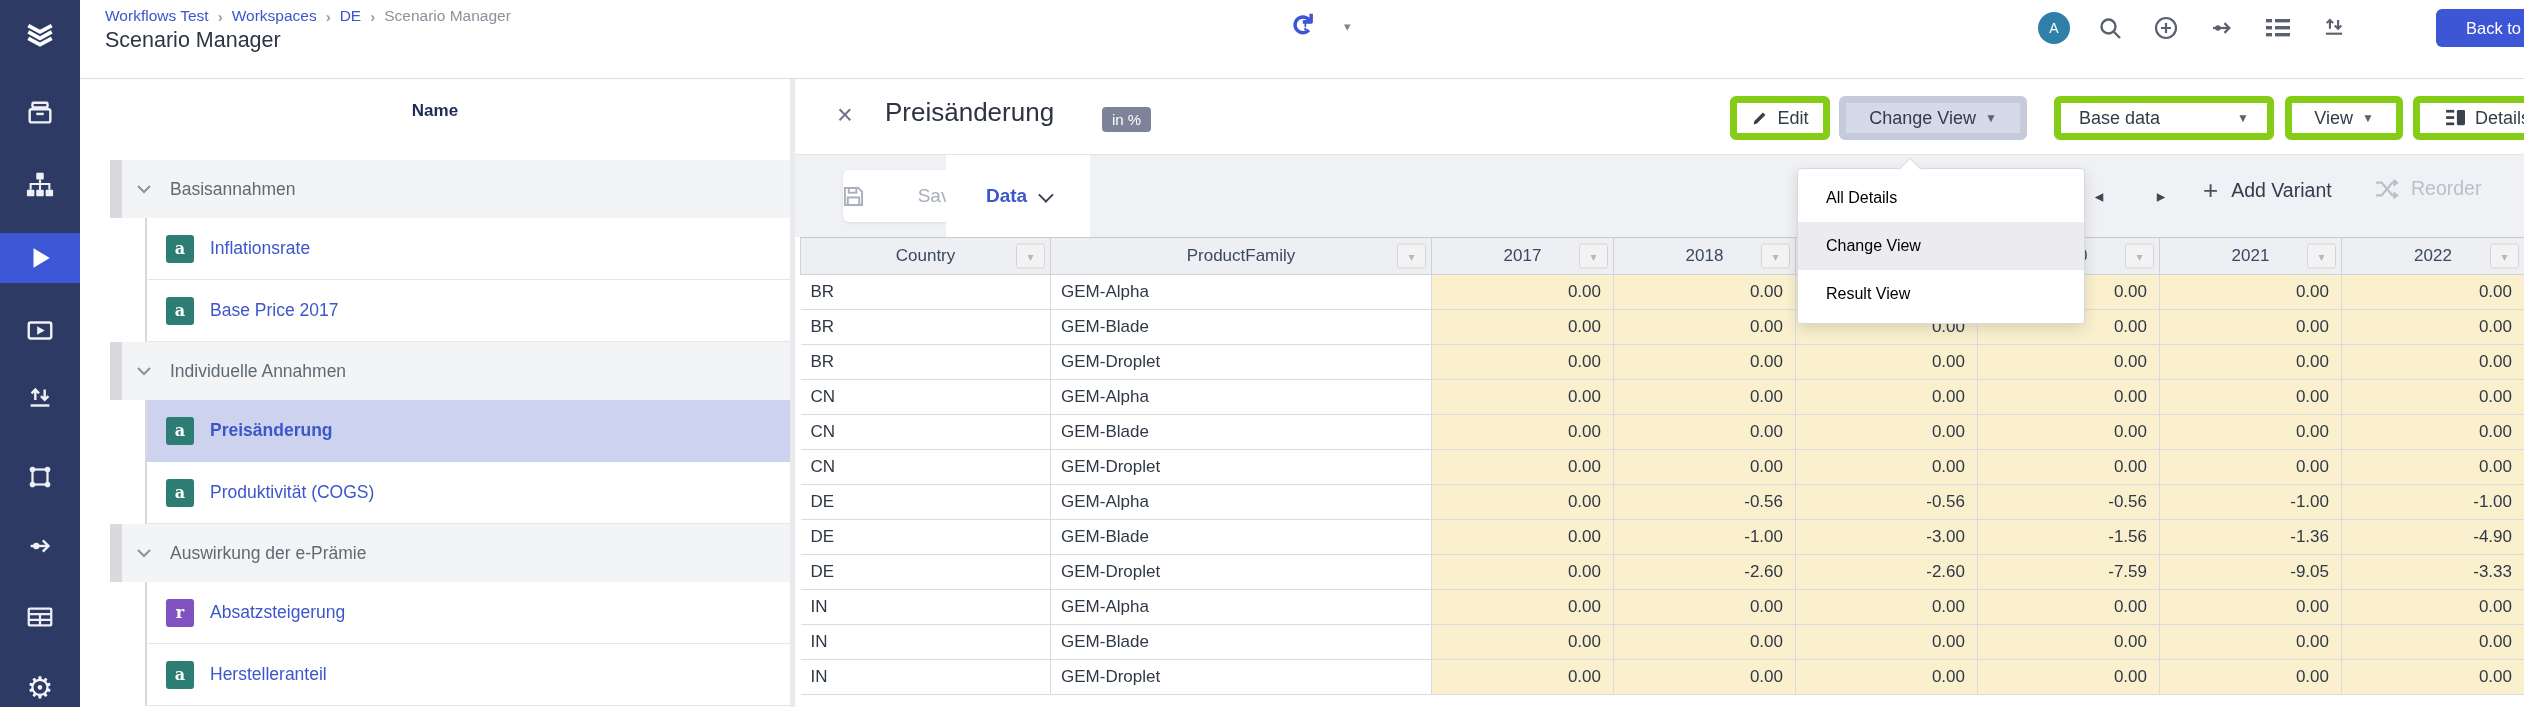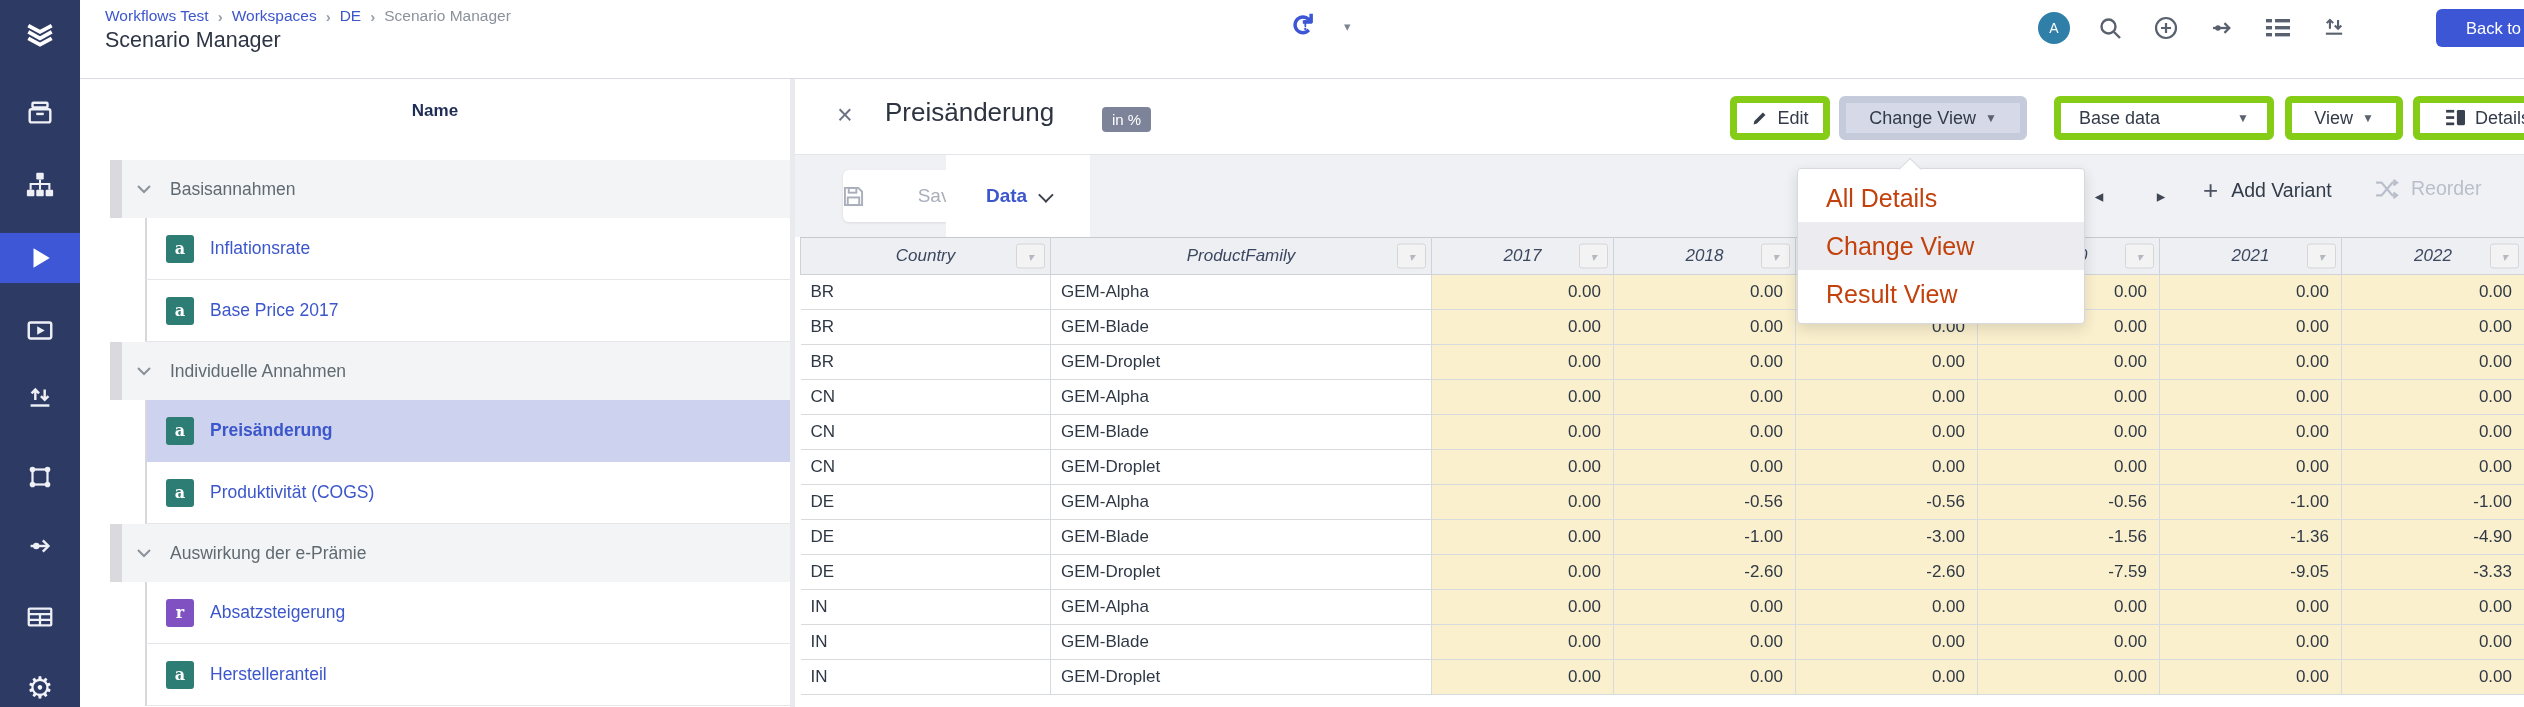--- a/index.html
+++ b/index.html
@@ -62,30 +62,30 @@
   #datatab span{color:#3c56cb;font-weight:700;font-size:19px;}
   .chev{width:9px;height:9px;border-right:2.5px solid #3b414d;border-bottom:2.5px solid #3b414d;transform:rotate(45deg) translateY(-2px);}
   .navarr{position:absolute;top:22px;width:38px;height:38px;display:flex;align-items:center;justify-content:center;color:#3f4654;font-size:17px;cursor:pointer;}
   #addvariant{position:absolute;left:1408px;top:22px;display:flex;align-items:center;gap:13px;color:#333c4a;font-size:19.5px;cursor:pointer;}
   #addvariant .plus{font-size:26px;color:#4a5160;line-height:1;}
   #reorder{position:absolute;left:1580px;top:22px;display:flex;align-items:center;gap:12px;color:#b9bfca;font-size:19.5px;cursor:default;white-space:nowrap;}
 
   
   #grid{left:800px;top:237px;}
   table{border-collapse:collapse;table-layout:fixed;width:1724px;font-size:17px;}
-  th{height:36px;background:#edeff2;border:1px solid #cfd3d8;border-top:1px solid #c6cacf;font-weight:400;color:#3c4760;position:relative;padding:0;text-align:center;font-style:italic;}
+  th{height:36px;background:#edeff2;border:1px solid #cfd3d8;border-top:1px solid #c6cacf;font-weight:400;color:#3c4760;position:relative;padding:0;text-align:center;}
   td{height:35px;border-right:1px solid #d8dbde;border-bottom:1px solid #d8dbde;color:#2f3845;padding:0 10px;background:#fff;box-sizing:border-box;}
   td.tn{background:#fbf0cd;text-align:right;padding-right:12px;}
   .fchip{position:absolute;right:5px;top:50%;transform:translateY(-50%);width:27px;height:23px;background:#f3f3f4;border:1px solid #d5d5d8;border-radius:3px;display:flex;align-items:center;justify-content:center;cursor:pointer;}
   .fchip::after{content:"▾";color:#b4b9c0;font-size:12px;line-height:1;}
 
   
   #viewmenu{left:1797px;top:168px;width:286px;background:#fff;border:1px solid #d8d9de;border-radius:4px;box-shadow:0 5px 14px rgba(30,35,50,.14);z-index:50;padding:5px 0;}
   #viewmenu .marrow{position:absolute;left:104px;top:-8px;width:15px;height:15px;background:#fff;border-left:1px solid #d8d9de;border-top:1px solid #d8d9de;transform:rotate(45deg);}
-  .mitem{height:48px;display:flex;align-items:center;padding-left:28px;font-size:25px;color:#c2410c;cursor:pointer;}
+  .mitem{height:48px;display:flex;align-items:center;padding-left:28px;font-size:16px;color:#000000;cursor:pointer;}
   .mitem.hl{background:#ececf0;}
 </style>
 </head>
 <body>
 
 <div id="root">
 
   <nav id="rail" class="abs">
     <div class="rail-item" style="top:8px">
       <svg width="34" height="34" viewBox="0 0 32 32">

